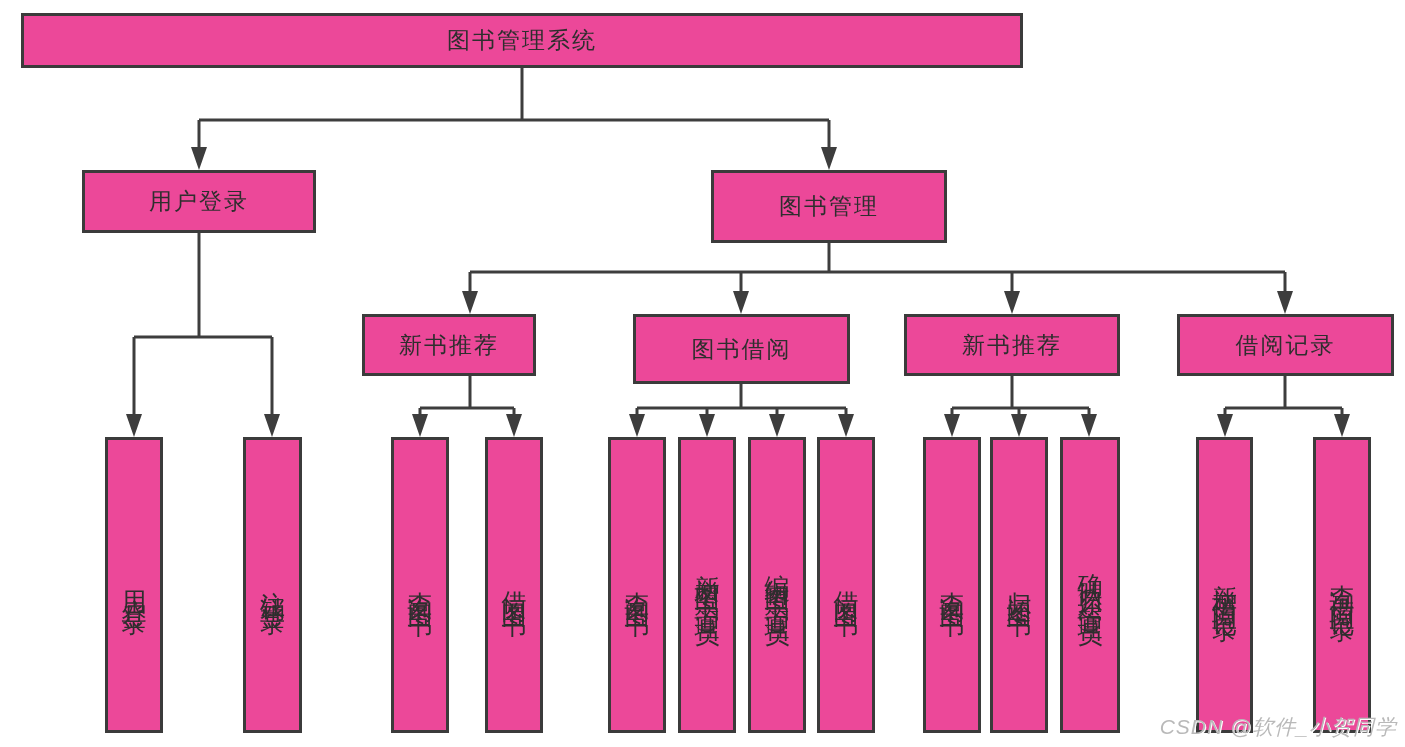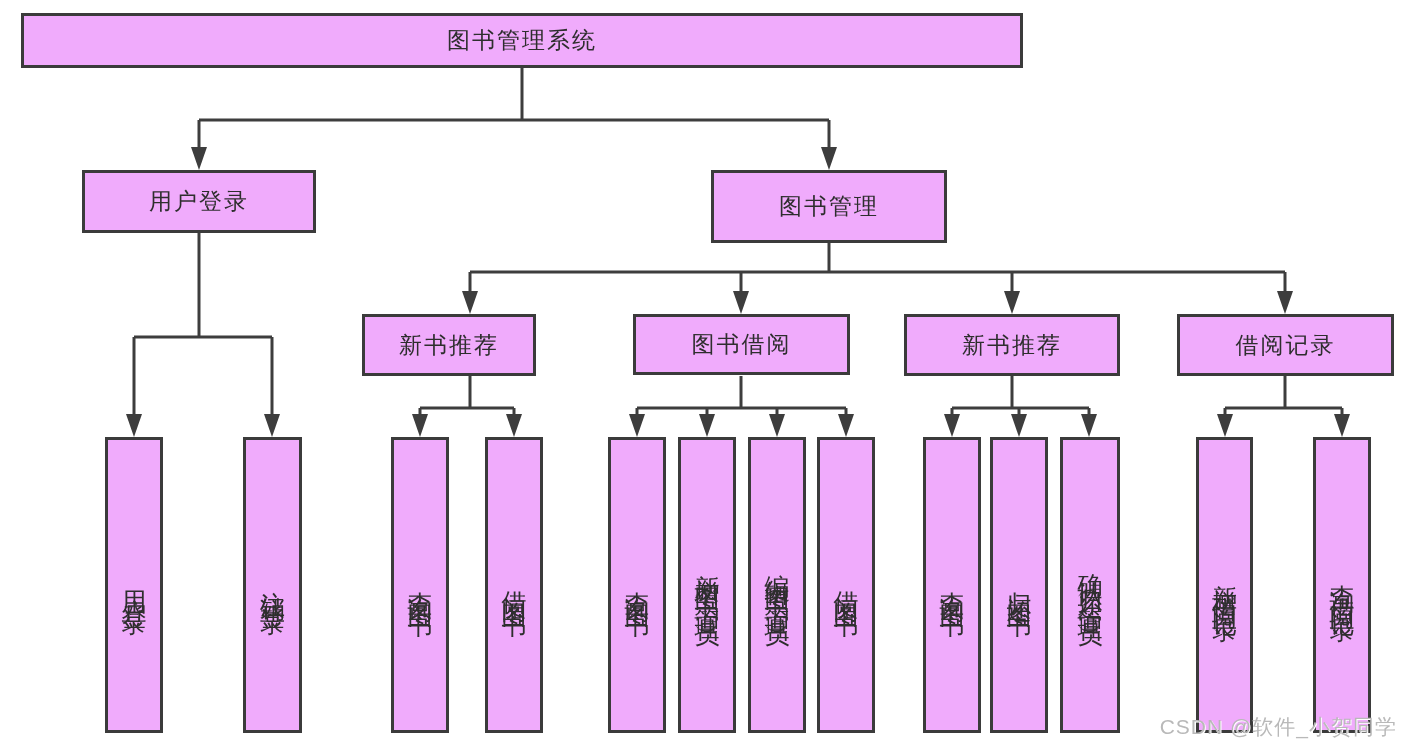--- a/index.html
+++ b/index.html
@@ -26,21 +26,21 @@
     stroke-width: 3;
   }
   svg.wires polygon {
     fill: #3d3d3d;
     stroke: none;
   }
   .box {
     position: absolute;
     box-sizing: border-box;
     border: 3px solid #3b3b3b;
-    background: #f0abfc;
+    background: #ec4899;
     display: flex;
     align-items: center;
     justify-content: center;
     color: #2e2e2e;
   }
   .hlabel {
     font-size: 23px;
     letter-spacing: 2px;
     white-space: nowrap;
   }
@@ -55,20 +55,21 @@
   .watermark {
     position: absolute;
     right: 8px;
     bottom: 6px;
     font-size: 21px;
     color: #b9b9b9;
     letter-spacing: 1px;
     text-shadow: 1px 1px 0 #ffffff;
     white-space: nowrap;
     z-index: 5;
+    font-style: italic;
   }
 </style>
 </head>
 <body>
 
 <div class="canvas">
 
   <svg class="wires" viewBox="0 0 1405 747">
 
     <g>
@@ -152,21 +153,21 @@
   <div class="box" style="left:82px;top:170px;width:234px;height:63px">
     <span class="hlabel">用户登录</span>
   </div>
   <div class="box" style="left:711px;top:170px;width:236px;height:73px">
     <span class="hlabel">图书管理</span>
   </div>
 
   <div class="box" style="left:362px;top:314px;width:174px;height:62px">
     <span class="hlabel">新书推荐</span>
   </div>
-  <div class="box" style="left:633px;top:314px;width:217px;height:61px">
+  <div class="box" style="left:633px;top:314px;width:217px;height:70px">
     <span class="hlabel">图书借阅</span>
   </div>
   <div class="box" style="left:904px;top:314px;width:216px;height:62px">
     <span class="hlabel">新书推荐</span>
   </div>
   <div class="box" style="left:1177px;top:314px;width:217px;height:62px">
     <span class="hlabel">借阅记录</span>
   </div>
 
   <div class="box vbox" style="left:105px;top:437px;width:58px;height:296px">

